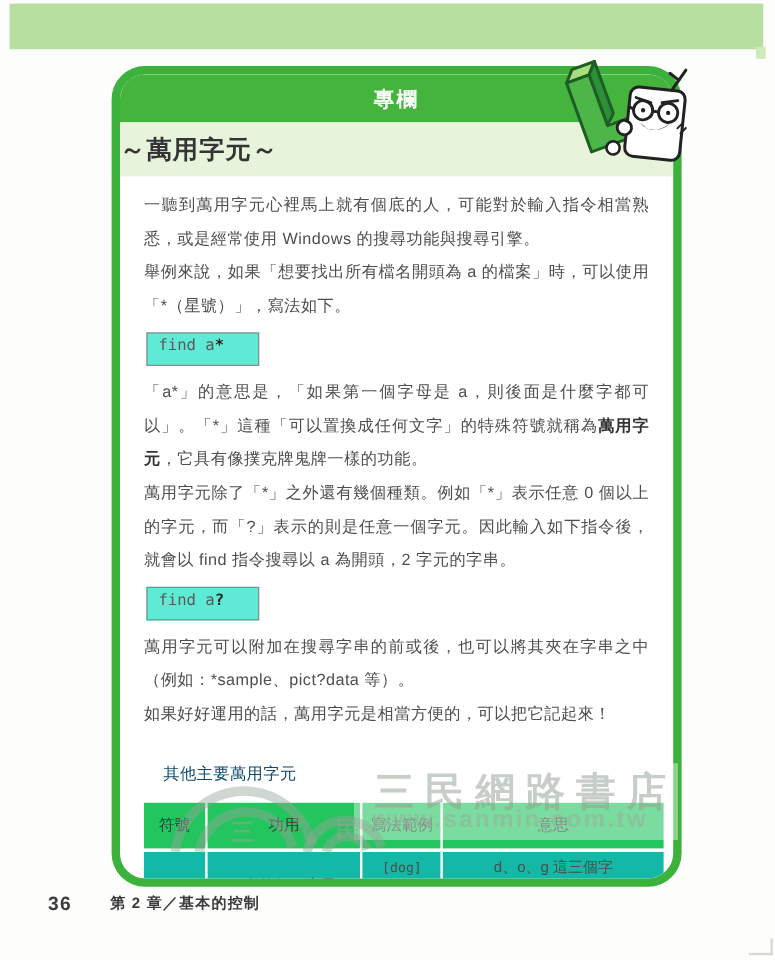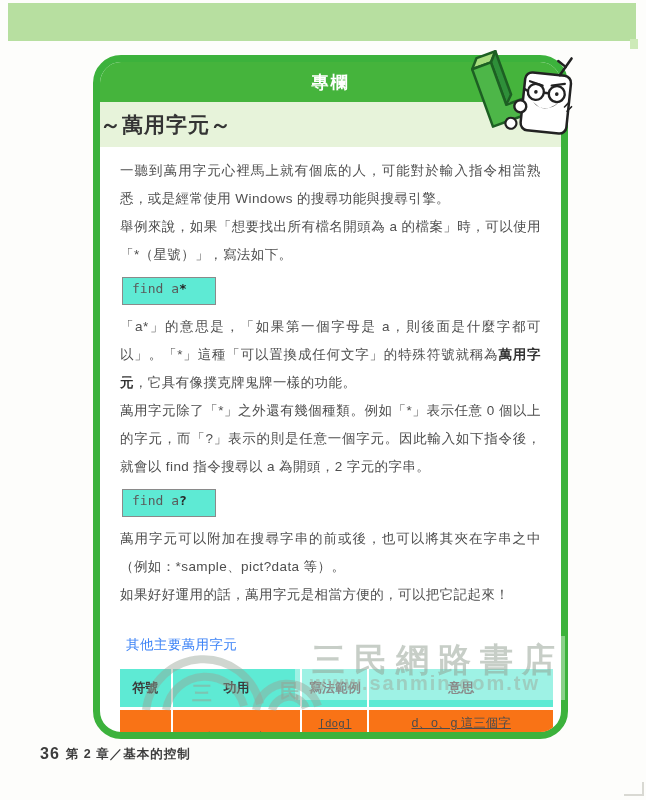--- a/index.html
+++ b/index.html
@@ -25,51 +25,51 @@
   .kw{font-weight:bold;color:#323232;}
 
   .code-box{
     display:inline-block;margin:8px 2px;border:1px solid #8a8a8a;background:#5eead4;
     padding:3px 28px 7px 9px;font-family:"DejaVu Sans Mono",monospace;font-size:13px;
     line-height:16px;color:#5a5a5a;letter-spacing:0;
   }
   .code-box .wild{font-weight:bold;color:#262626;}
   .code-line{display:block;}
 
-  .table-caption{margin:22px 0 7px 6px;font-size:13.5px;color:#3b82f6;}
+  .table-caption{margin:22px 0 7px 16px;font-size:13.5px;color:#0c4a6e;}
 
   table.wc{border-collapse:separate;border-spacing:2px 3px;width:437px;table-layout:fixed;
     font-size:12.5px;letter-spacing:0;margin-left:-2px;}
   col.c-sym{width:50px;} col.c-func{width:126px;} col.c-code{width:64px;} col.c-meaning{width:181px;}
   table.wc th{
-    background:#5eead4;color:#3b3b3b;font-weight:bold;font-size:13px;
+    background:#22c55e;color:#3b3b3b;font-weight:normal;font-size:13px;
     padding:5px 2px;text-align:center;
   }
-  table.wc td{background:#f97316;color:#4c4c4c;padding:3px 5px;vertical-align:middle;line-height:19px;text-decoration:underline;}
+  table.wc td{background:#14b8a6;color:#4c4c4c;padding:3px 5px;vertical-align:middle;line-height:19px;}
   td.sym{text-align:center;font-family:"DejaVu Sans Mono",monospace;font-size:11.5px;}
   td.code{text-align:center;font-family:"DejaVu Sans Mono",monospace;font-size:11px;}
   td.func,td.meaning{text-align:center;}
   tr.sub td{height:21px;}
 
   
   .watermark{position:absolute;left:0;top:0;width:646px;height:800px;pointer-events:none;z-index:5;}
   .wm-haze{position:absolute;left:295px;top:636px;width:270px;height:64px;background:rgba(255,255,255,0.40);}
   .wm-store{position:absolute;left:312px;top:638px;width:260px;font-size:33px;font-weight:bold;
     color:rgba(143,158,143,0.50);letter-spacing:9px;white-space:nowrap;}
   .wm-url{position:absolute;left:310px;top:672px;font-size:20px;font-weight:bold;
     color:rgba(155,170,155,0.50);letter-spacing:2px;white-space:nowrap;}
   .wm-logo{position:absolute;left:132px;top:630px;}
 
   
   .mascot{position:absolute;left:471px;top:46px;width:108px;height:96px;z-index:6;}
 
   
-  .footer{position:absolute;left:40px;top:745px;display:flex;align-items:flex-end;color:#3c3c3c;}
+  .footer{position:absolute;left:40px;top:745px;display:flex;align-items:flex-start;color:#3c3c3c;}
   .footer .pageno{font-size:16px;font-weight:bold;letter-spacing:1px;}
-  .footer .chapter{font-size:12.5px;font-weight:bold;margin-left:6px;letter-spacing:1px;}
+  .footer .chapter{font-size:12.5px;font-weight:bold;margin-left:32px;letter-spacing:1px;}
 
   .corner-mark{position:absolute;left:624px;top:782px;width:18px;height:12px;
     border-right:2px solid #d9d9d3;border-bottom:2px solid #d9d9d3;}
 </style>
 </head>
 <body>
 
 <div class="top-band"></div>
 <div class="top-band-nub"></div>
 

